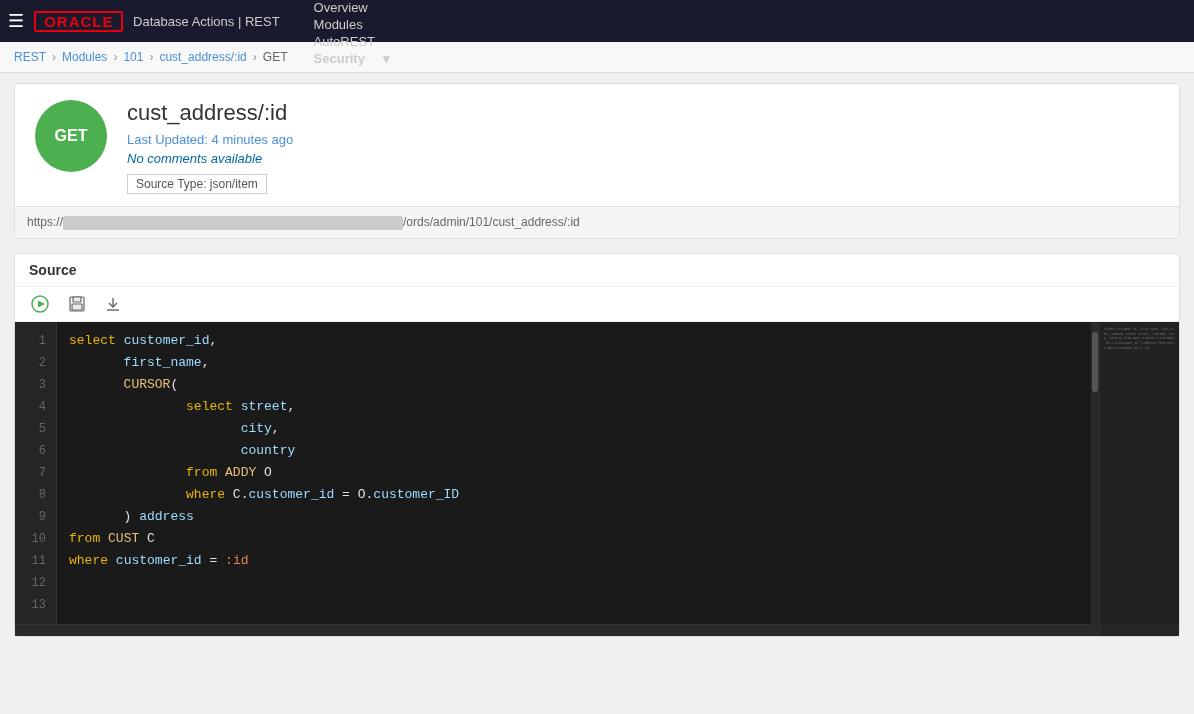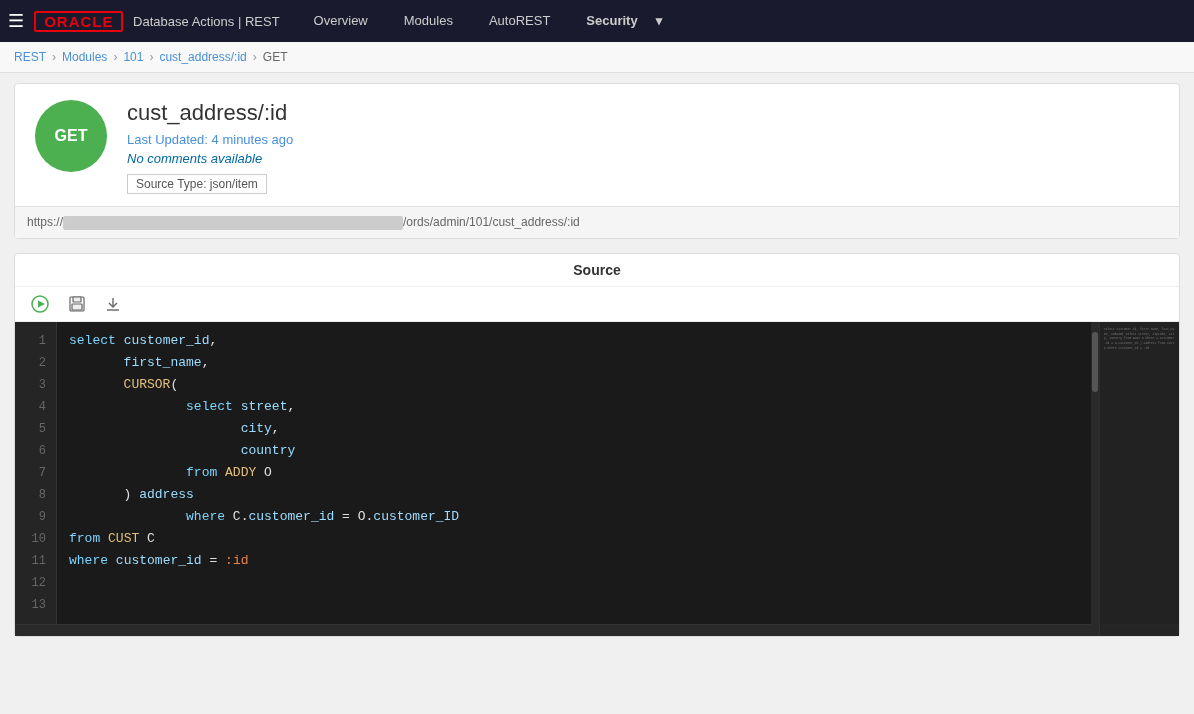--- a/index.html
+++ b/index.html
@@ -40,20 +40,21 @@
     .nav-app-title {
       color: #ccc;
       font-size: 13px;
       margin-left: 6px;
     }
     .topnav-links {
       display: flex;
       align-items: flex-start;
       margin-left: 6px;
       height: 100%;
+      flex-direction: column;
     }
     .topnav-link {
       color: #ccc;
       text-decoration: none;
       padding: 0 18px;
       height: 100%;
       display: flex;
       align-items: center;
       font-size: 13px;
       cursor: pointer;
@@ -168,21 +169,20 @@
       background: white;
       border: 1px solid #ddd;
       border-radius: 4px;
     }
     .source-header {
       padding: 8px 14px;
       font-size: 14px;
       font-weight: bold;
       color: #333;
       border-bottom: 1px solid #eee;
-      text-align: center;
     }
     .source-toolbar {
       padding: 6px 12px;
       display: flex;
       align-items: center;
       gap: 12px;
       border-bottom: 1px solid #eee;
     }
     .toolbar-btn {
       background: none;
@@ -228,21 +228,21 @@
     }
     .code-content {
       padding: 8px 12px;
       flex: 1;
       overflow-x: auto;
     }
     .code-line {
       line-height: 22px;
       white-space: pre;
     }
-    .kw { color: #7dd3fc; text-align: right; }
+    .kw { color: #eab308; text-align: right; }
     .id { color: #9cdcfe; }
     .id-yellow { color: #e5c07b; }
     .plain { color: #e0e0e0; }
     .orange { color: #e5834a; }
 
     
     .scrollbar-area {
       background: #2a2a2a;
       height: 12px;
       border-top: 1px solid #333;
@@ -391,22 +391,22 @@
           <span class="line-num">13</span>
         </div>
         <div class="code-content">
           <div class="code-line"><span class="kw">select</span> <span class="id">customer_id</span><span class="plain">,</span></div>
           <div class="code-line"><span class="plain">       </span><span class="id">first_name</span><span class="plain">,</span></div>
           <div class="code-line"><span class="plain">       </span><span class="id-yellow">CURSOR</span><span class="plain">(</span></div>
           <div class="code-line"><span class="plain">               </span><span class="kw">select</span> <span class="id">street</span><span class="plain">,</span></div>
           <div class="code-line"><span class="plain">                      </span><span class="id">city</span><span class="plain">,</span></div>
           <div class="code-line"><span class="plain">                      </span><span class="id">country</span></div>
           <div class="code-line"><span class="plain">               </span><span class="kw">from</span> <span class="id-yellow">ADDY</span> <span class="plain">O</span></div>
+          <div class="code-line"><span class="plain">               </span><span class="kw">where</span> <span class="plain">C.</span><span class="id">customer_id</span> <span class="plain">=</span> <span class="plain">O.</span><span class="id">customer_ID</span></div>
           <div class="code-line"><span class="plain">       ) </span><span class="id">address</span></div>
-          <div class="code-line"><span class="plain">               </span><span class="kw">where</span> <span class="plain">C.</span><span class="id">customer_id</span> <span class="plain">=</span> <span class="plain">O.</span><span class="id">customer_ID</span></div>
           <div class="code-line"><span class="kw">from</span> <span class="id-yellow">CUST</span> <span class="plain">C</span></div>
           <div class="code-line"><span class="kw">where</span> <span class="id">customer_id</span> <span class="plain">= </span><span class="orange">:id</span></div>
         </div>
         <div class="scrollbar-right">
           <div class="scrollbar-thumb"></div>
         </div>
         <div class="minimap">
           <div class="minimap-inner">
             select customer_id, first_name, last_name, CURSOR( select street, zipcode, city, country from ADDY O where C.customer_id = O.customer_ID ) address from CUST C where customer_id = :id
           </div>

